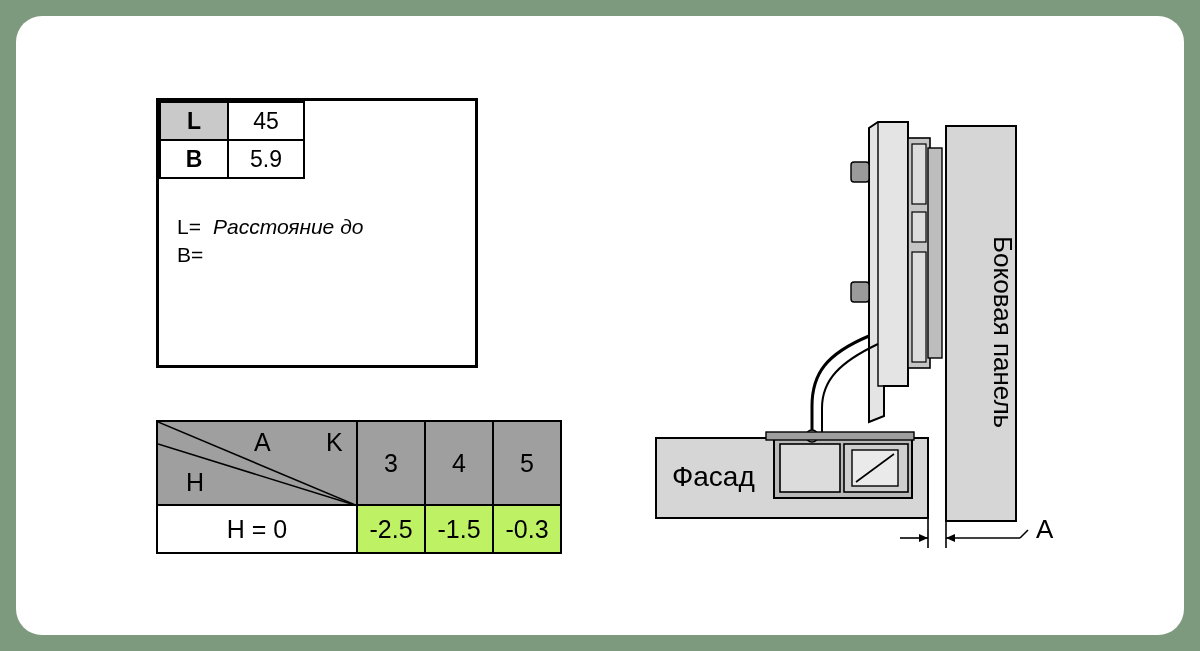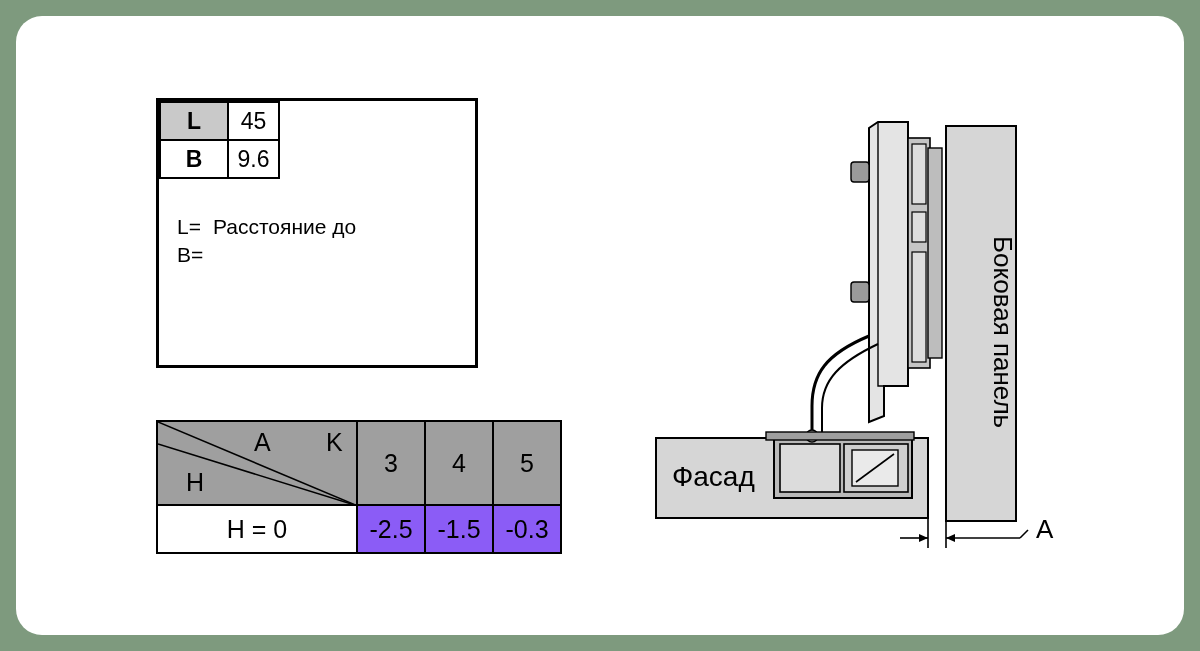--- a/index.html
+++ b/index.html
@@ -64,21 +64,21 @@
     width: 68px;
     background: #c9c9c9;
     font-weight: bold;
   }
   #lb-table td.hdr2 {
     width: 68px;
     background: #ffffff;
     font-weight: bold;
   }
   #lb-table td.val {
-    width: 51px;
+    width: 76px;
     background: #ffffff;
     font-weight: normal;
   }
 
   #legend-text {
     position: absolute;
     left: 18px;
     top: 112px;
     width: 290px;
     font-size: 21px;
@@ -89,20 +89,21 @@
     display: flex;
     align-items: flex-start;
   }
   .legend-key {
     width: 36px;
     flex: 0 0 36px;
     font-weight: normal;
   }
   .legend-val {
     flex: 1 1 auto;
+    font-style: italic;
   }
   .legend-indent {
     padding-left: 36px;
   }
 
   
   #h-table {
     position: absolute;
     left: 140px;
     top: 404px;
@@ -132,21 +133,21 @@
   #h-table td.rowlabel {
     width: 200px;
     height: 48px;
     background: #ffffff;
     font-size: 25px;
     margin-top: 46px;
   }
   #h-table td.cell {
     width: 68px;
     height: 48px;
-    background: #8b5cf6;
+    background: #bef264;
     font-size: 25px;
   }
 
   .corner-inner {
     position: absolute;
     inset: 0;
   }
   .corner-a {
     position: absolute;
     left: 96px;
@@ -194,21 +195,21 @@
     <div id="legend-box">
 
       <table id="lb-table">
         <tbody>
             <tr>
           <td class="hdr">L</td>
           <td class="val">45</td>
         </tr>
         <tr>
           <td class="hdr2">B</td>
-          <td class="val">9.6</td>
+          <td class="val">5.9</td>
         </tr>
       </tbody>
         </table>
 
       <div id="legend-text">
         <div class="legend-line">
           <span class="legend-key">L=</span>
           <span class="legend-val">Расстояние до</span>
         </div>
 

